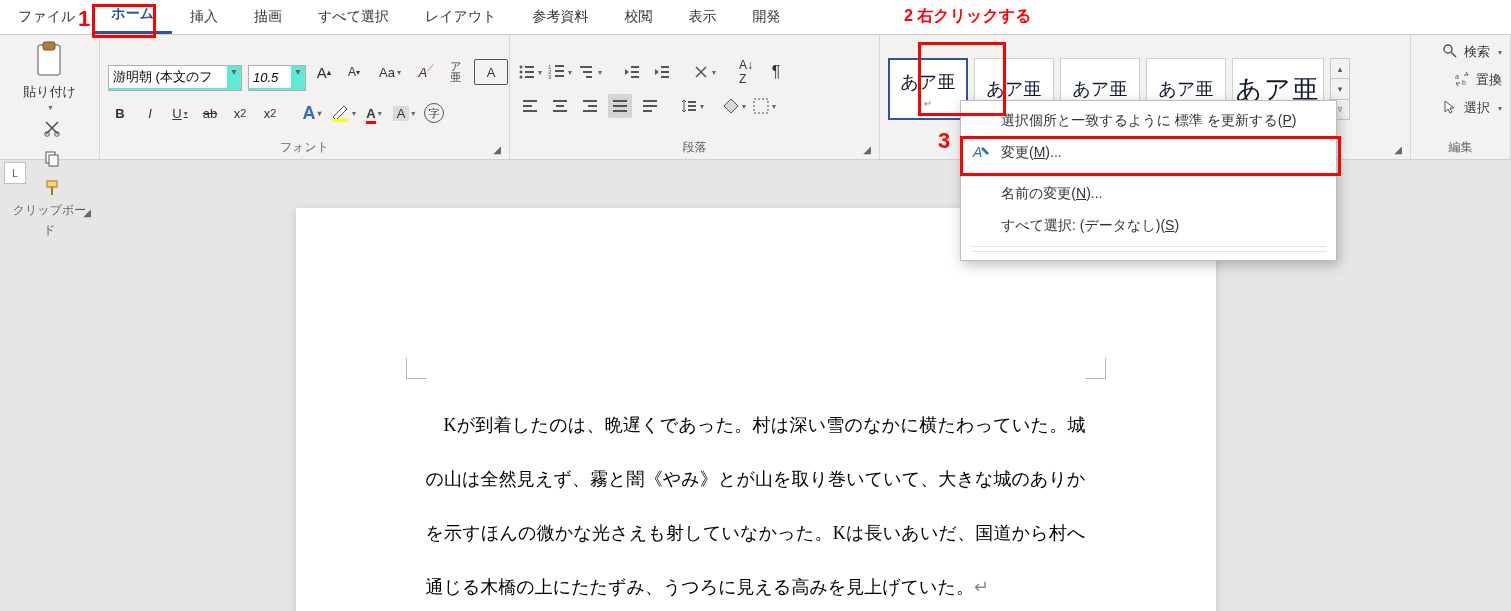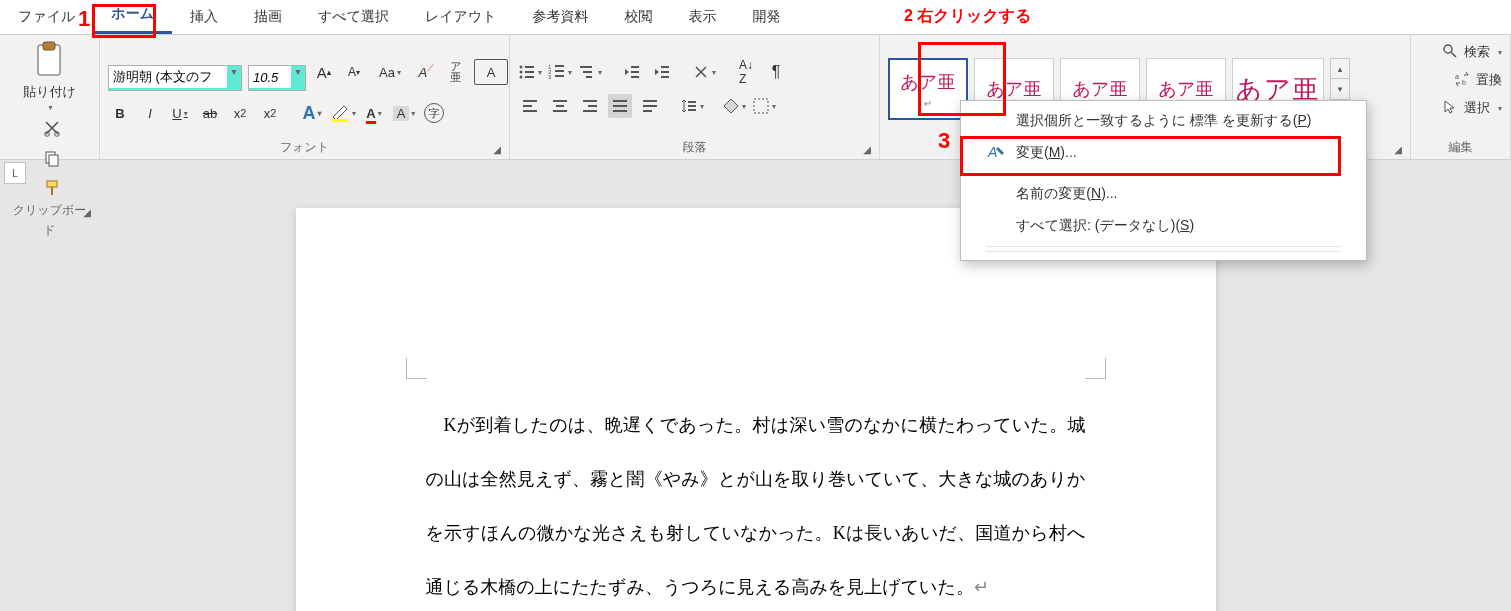--- a/index.html
+++ b/index.html
@@ -29,42 +29,42 @@
   .combo input{border:0;outline:0;font-size:13px;padding:0 4px;height:22px;background:#fff;}
   .combo .dd{width:14px;text-align:center;color:#666;cursor:pointer;font-size:10px;}
   .rb{min-width:24px;height:24px;display:inline-flex;align-items:center;justify-content:center;cursor:pointer;border-radius:2px;}
   .caret-dd{font-size:8px;color:#666;margin-left:2px;}
   
   .para{width:370px;}
   
   .stylesg{flex:1;min-width:470px;position:relative;}
   .style-gallery{display:flex;align-items:center;gap:6px;height:74px;}
   .style-item{width:78px;height:60px;border:1px solid #d0d0d0;background:#fff;display:flex;flex-direction:column;align-items:center;justify-content:center;gap:4px;cursor:pointer;}
-  .style-item .samp{font-family:Liberation Serif, serif;font-size:18px;color:#be185d;}
+  .style-item .samp{font-family:Liberation Serif, serif;font-size:18px;color:#0f172a;}
   .style-item .samp.big{font-size:26px;}
   .style-item.sel{border:1px solid #2B579A;box-shadow:0 0 0 1px #2B579A inset;}
   .style-scroll{display:flex;flex-direction:column;border:1px solid #c8c8c8;width:18px;height:60px;}
   .style-scroll div{flex:1;display:flex;align-items:center;justify-content:center;font-size:9px;color:#555;cursor:pointer;border-bottom:1px solid #c8c8c8;}
   .style-scroll div:last-child{border-bottom:0;}
   
   .editg{width:100px;}
   .editg .body{flex-direction:column;align-items:flex-end;gap:6px;}
   .edit-item{display:flex;align-items:center;gap:6px;cursor:pointer;height:22px;}
   
   .docarea{position:absolute;top:158px;left:0;right:0;bottom:0;background:#e6e6e6;}
   .ruler-tab{position:absolute;top:4px;left:4px;width:20px;height:20px;border:1px solid #c0c0c0;background:#fff;display:flex;align-items:center;justify-content:center;font-size:10px;color:#555;}
   .page{position:absolute;top:50px;left:50%;transform:translateX(-50%);width:920px;min-height:600px;background:#fff;box-shadow:0 2px 8px rgba(0,0,0,.15);}
   .page .crop{position:absolute;width:20px;height:20px;border-color:#b8b8b8;}
   .page .crop.tl{top:150px;left:110px;border-left:1px solid #b8b8b8;border-top:0;border-bottom:1px solid #b8b8b8;transform:rotate(0);}
   .page .crop.tr{top:150px;right:110px;border-right:1px solid #b8b8b8;border-bottom:1px solid #b8b8b8;}
   .doc-text{position:absolute;top:190px;left:130px;right:130px;font-family:"Yu Mincho","MS Mincho",serif;font-size:18px;line-height:3;color:#000;text-align:justify;}
   .doc-text p{margin:0;text-indent:1em;}
   .para-mark{color:#888;}
   
-  .ctxmenu{position:absolute;top:100px;left:960px;width:375px;background:#fff;border:1px solid #bdbdbd;box-shadow:2px 4px 12px rgba(0,0,0,.25);z-index:30;padding:4px 15px;}
+  .ctxmenu{position:absolute;top:100px;left:960px;width:375px;background:#fff;border:1px solid #bdbdbd;box-shadow:2px 4px 12px rgba(0,0,0,.25);z-index:30;padding:4px 0;}
   .ctxmenu .mi{display:flex;align-items:center;height:32px;padding:0 14px 0 40px;font-size:14px;cursor:pointer;position:relative;}
   .ctxmenu .sep{height:1px;background:#e2e2e2;margin:4px 10px;}
   .ctxmenu .mi .mico{position:absolute;left:10px;top:6px;}
   .mi u{text-decoration:underline;}
   
   .ann-box{position:absolute;border:3px solid #ff0000;z-index:40;pointer-events:none;}
   .ann-num{position:absolute;color:#ff0000;font-weight:700;font-size:22px;z-index:41;pointer-events:none;}
   .ann-text{position:absolute;color:#ff0000;font-weight:700;font-size:16px;z-index:41;pointer-events:none;}
 </style>
 </head>

